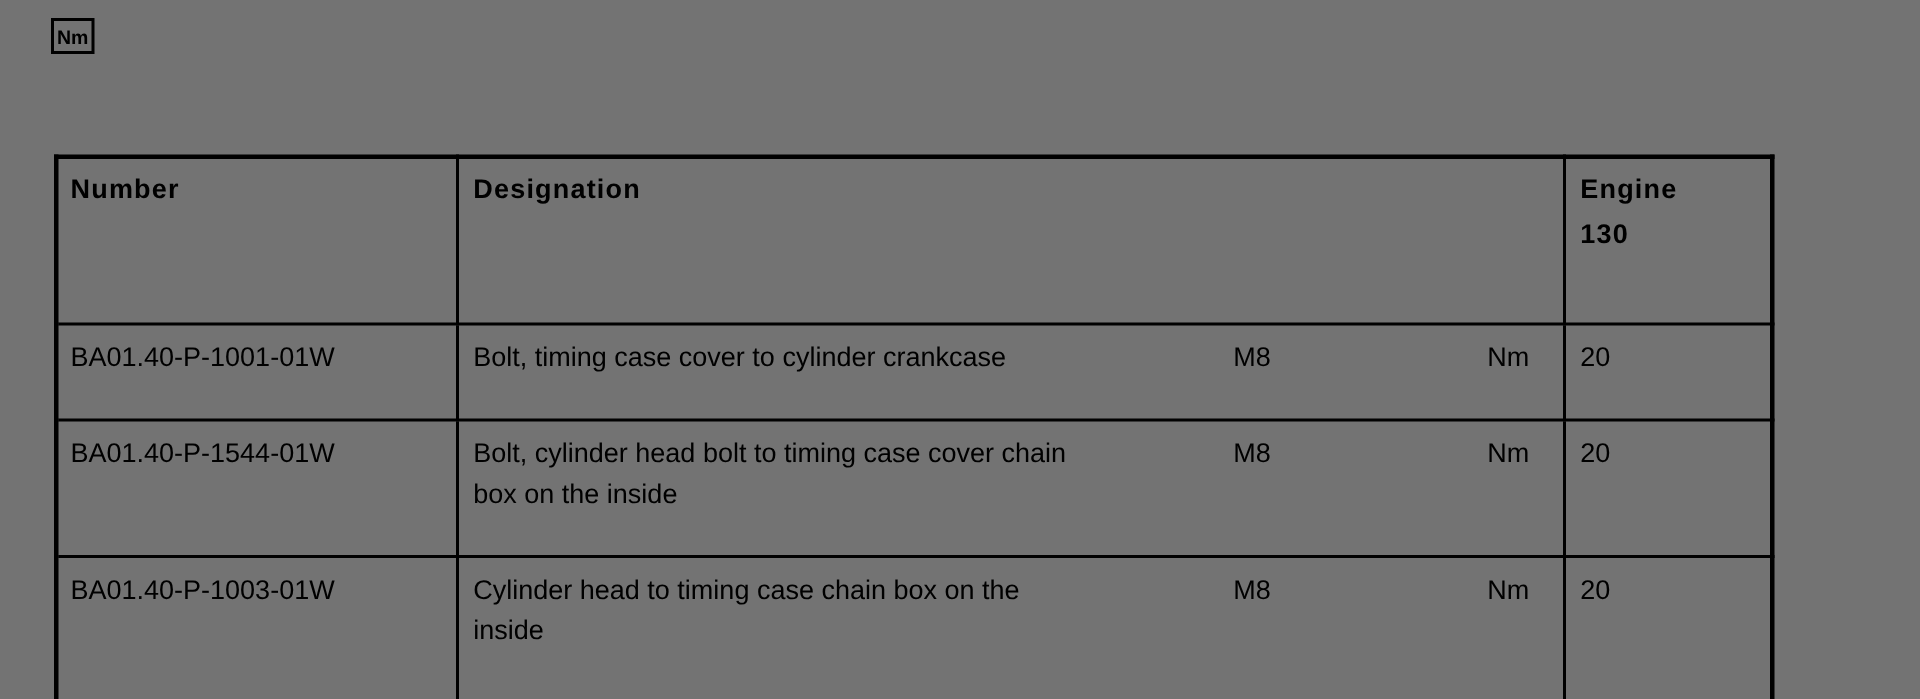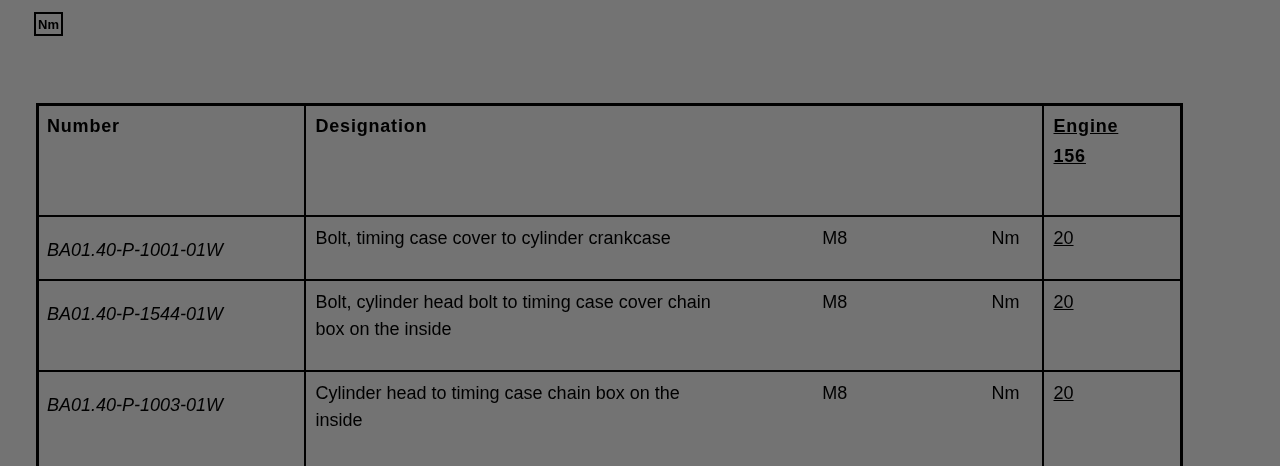--- a/index.html
+++ b/index.html
@@ -58,22 +58,22 @@
     font-weight: normal;
     overflow: hidden;
   }
   table.spec th {
     font-weight: bold;
     letter-spacing: 0.8px;
     line-height: 30px;
   }
   th.col-number, td.cell-number { padding: 5px 6px 0 8px; }
   th.col-designation, td.cell-designation { padding: 5px 22px 16px 10px; }
-  th.col-engine, td.cell-engine { padding: 5px 4px 11px 10px; border-left-width: 4px; text-decoration: underline; }
-  td.cell-number { padding-top: 20px; font-style: italic; }
+  th.col-engine, td.cell-engine { padding: 5px 4px 11px 10px; border-left-width: 4px; }
+  td.cell-number { padding-top: 8px; }
   td.cell-designation { padding-top: 8px; }
   td.cell-engine { padding-top: 8px; }
 
   tr.hdr { height: 111px; }
   tr.r0 { height: 64px; }
   tr.r1 { height: 91px; }
   tr.r2 { height: 102px; }
 
   .desig-flex { display: flex; align-items: flex-start; gap: 35px; }
   .desc { width: 520px; }
@@ -95,21 +95,21 @@
       <col style="width:267px">
       <col style="width:738px">
       <col style="width:139px">
     </colgroup>
     <tbody>
         <tr class="hdr">
       <th class="col-number">Number</th>
       <th class="col-designation">Designation</th>
       <th class="col-engine">
         <span style="display:block">Engine</span>
-        <span style="display:block">156</span>
+        <span style="display:block">130</span>
       </th>
     </tr>
 
     <tr class="r0">
       <td class="cell-number">BA01.40-P-1001-01W</td>
       <td class="cell-designation">
         <div class="desig-flex">
           <span class="desc">
             <span class="line">Bolt, timing case cover to cylinder crankcase</span>
             <span class="line"></span>

